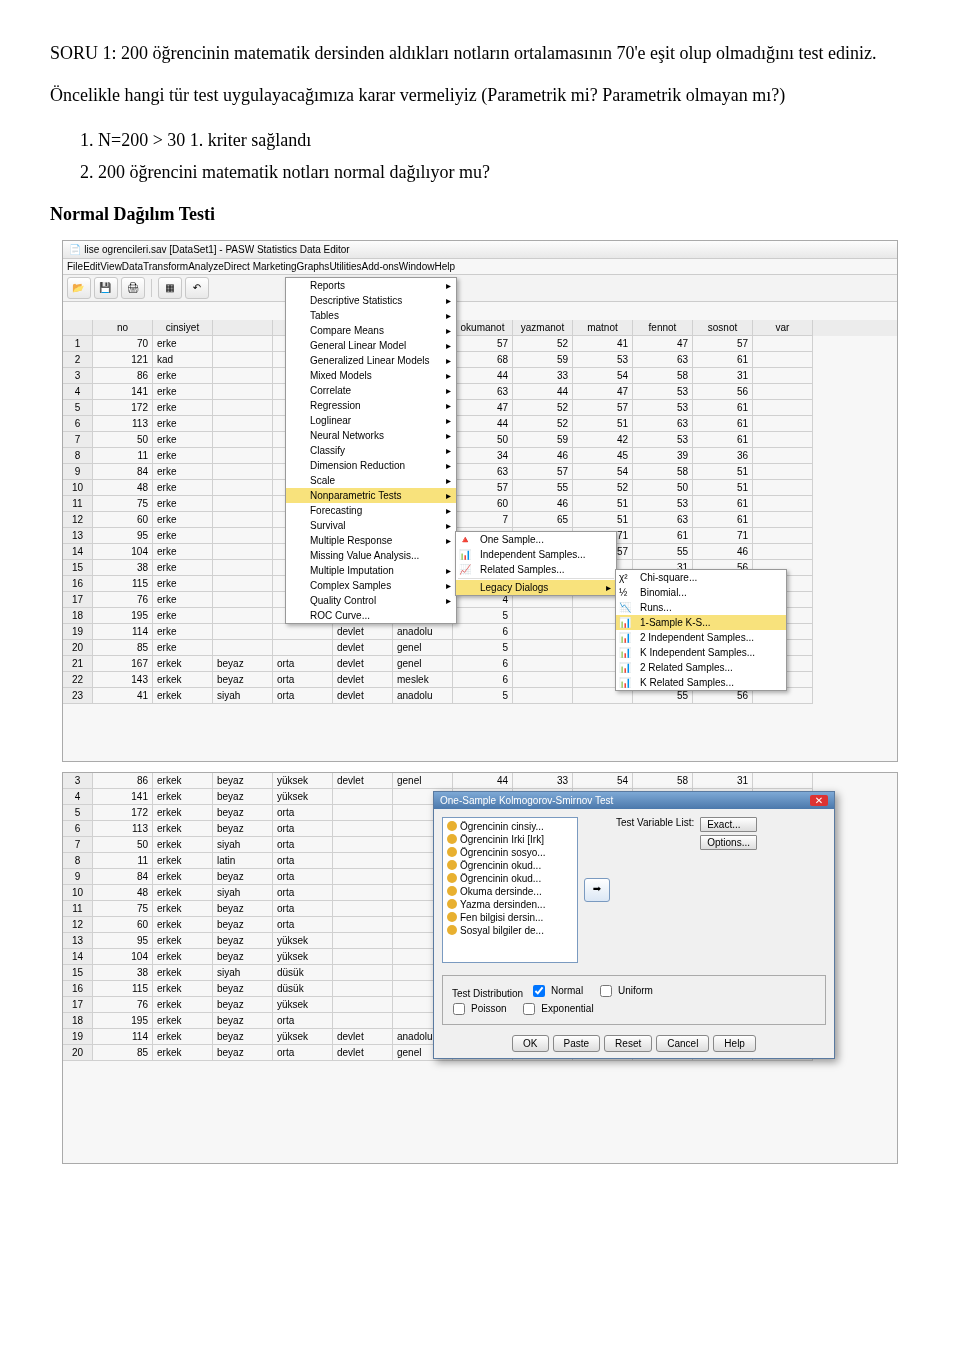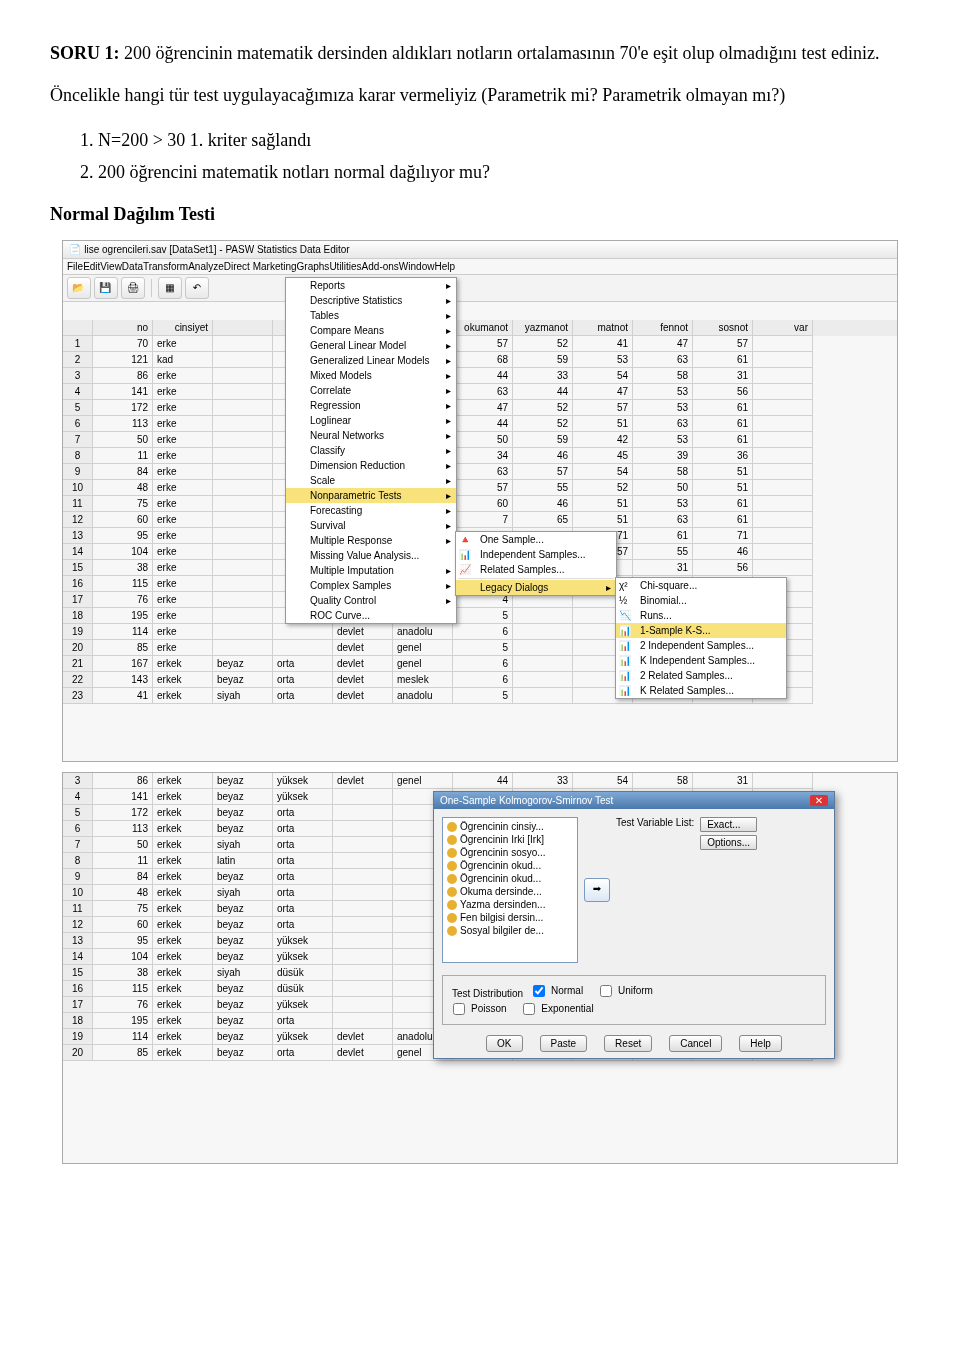--- a/index.html
+++ b/index.html
@@ -1,51 +1,51 @@
 <!DOCTYPE html>
 <html><head>
 <meta charset="utf-8">
 <style>
 body{margin:0;font-family:"Times New Roman",serif;background:#fff;color:#000;padding:40px 50px;width:960px;box-sizing:border-box}
 .doc-text{font-size:18px;line-height:1.5;margin-bottom:15px}
-.q-title{font-weight:bold}
+.q-title{font-weight:normal}
 .list{margin-left:30px;font-size:18px;line-height:1.8}
 .subtitle{font-weight:bold;font-size:18px;margin:15px 0}
 .screenshot{border:1px solid #aaa;background:#f7f7f7;font-family:Tahoma,Arial,sans-serif;font-size:10px;color:#000;margin:5px 12px;position:relative}
 .titlebar{background:linear-gradient(#fdfdfd,#e8e8e8);padding:3px 6px;font-size:10px;border-bottom:1px solid #ccc}
 .menubar{padding:2px 4px;border-bottom:1px solid #ccc;display:flex;}
 .menubar span{cursor:default}
 .toolbar{padding:2px 4px;border-bottom:1px solid #ccc;background:#f3f3f3;display:flex;gap:3px;align-items:center}
 .tb-btn{width:22px;height:20px;border:1px solid #c8c8c8;border-radius:3px;background:linear-gradient(#fff,#e8e8e8);display:flex;align-items:center;justify-content:center}
 .tb-sep{width:1px;height:18px;background:#ccc;margin:0 3px}
 .grid{display:grid;position:relative}
 .grid-hd{grid-template-columns:30px 60px 60px 60px 60px 60px 60px 60px 60px 60px 60px 60px 60px;background:#ececec}
 .grid-hd div,.grid-row div{border-right:1px solid #d0d0d0;border-bottom:1px solid #d0d0d0;padding:2px 4px;text-align:right;white-space:nowrap;overflow:hidden;font-size:10px}
-.grid-hd div{text-align:right;font-weight:normal;background:#ececec}
+.grid-hd div{text-align:center;font-weight:normal;background:#ececec}
 .grid-row{grid-template-columns:30px 60px 60px 60px 60px 60px 60px 60px 60px 60px 60px 60px 60px}
 .grid-row div:first-child{background:#ececec;text-align:center}
 .txt{text-align:left !important}
 .menu-pop{position:absolute;background:#fff;border:1px solid #999;box-shadow:2px 2px 4px rgba(0,0,0,0.3);font-size:10px;min-width:150px;z-index:10}
 .menu-pop .mi{padding:2px 22px 2px 24px;position:relative;white-space:nowrap}
 .menu-pop .mi.arrow::after{content:"▸";position:absolute;right:5px}
 .menu-pop .mi.hl{background:#f8e27c}
 .menu-pop .mi .micon{position:absolute;left:3px;width:14px;height:14px;display:inline-block}
 .sep-line{height:1px;background:#ddd;margin:1px 2px}
 .dialog{position:absolute;border:1px solid #5a7aa0;background:#f0f0f0;box-shadow:3px 3px 8px rgba(0,0,0,0.4);font-size:10px;z-index:20;width:400px}
 .dialog-title{background:linear-gradient(#7ea9d6,#4b78ab);color:#fff;padding:3px 6px;display:flex;justify-content:space-between}
 .dialog-title .x{background:#d33;color:#fff;width:18px;text-align:center;border-radius:2px}
 .dialog-body{padding:8px;display:flex;gap:6px}
 .lbox{background:#fff;border:1px solid #7a9ac0;width:130px;height:140px;overflow:hidden;padding:2px}
-.lbox .li{padding:1px 2px;display:flex;align-items:flex-end;gap:3px}
+.lbox .li{padding:1px 2px;display:flex;align-items:flex-start;gap:3px}
 .lbox .li .ic{width:10px;height:10px;border-radius:50%;background:#e8b030;display:inline-block}
 .rbox{background:#fff;border:1px solid #7a9ac0;width:130px;height:60px;padding:2px}
 .rbox .li{background:#cce0f5;padding:1px 2px}
 .mid-arrow{display:flex;align-items:center}
 .mid-arrow .btn{width:24px;height:22px;border:1px solid #7a9ac0;background:linear-gradient(#fff,#dbe7f5);border-radius:3px;text-align:center;line-height:20px}
-.dialog-btns{display:flex;gap:17px;justify-content:center;padding:6px}
+.dialog-btns{display:flex;gap:4px;justify-content:center;padding:6px}
 .dbtn{border:1px solid #888;background:linear-gradient(#fff,#ddd);padding:2px 10px;border-radius:3px;font-size:10px}
 .fieldset{border:1px solid #aaa;margin:4px 8px;padding:6px;font-size:10px}
 .fieldset .lgd{font-size:10px;margin-top:-12px;background:#f0f0f0;display:inline-block;padding:0 3px}
 .chk{display:inline-flex;align-items:center;gap:3px;margin-right:10px}
 .chk input{width:12px;height:12px}
 .side-btns{display:flex;flex-direction:column;gap:3px}
 .sbtn{border:1px solid #888;background:linear-gradient(#fff,#ddd);padding:1px 6px;border-radius:1px;font-size:10px;white-space:nowrap}
 .flex-col{display:flex;flex-direction:column;gap:4px}
 </style>
 </head>
@@ -483,21 +483,21 @@
   </div>
 
   <div class="menu-pop" style="top:290px;left:392px;width:160px">
     <div class="mi"><span class="micon">🔺</span><span>One Sample...</span></div>
     <div class="mi"><span class="micon">📊</span><span>Independent Samples...</span></div>
     <div class="mi"><span class="micon">📈</span><span>Related Samples...</span></div>
     <div class="sep-line"></div>
     <div class="mi hl arrow"><span>Legacy Dialogs</span></div>
   </div>
 
-  <div class="menu-pop" style="top:336px;left:552px;width:170px">
+  <div class="menu-pop" style="top:328px;left:552px;width:170px">
     <div class="mi"><span class="micon">χ²</span><span>Chi-square...</span></div>
     <div class="mi"><span class="micon">½</span><span>Binomial...</span></div>
     <div class="mi"><span class="micon">📉</span><span>Runs...</span></div>
     <div class="mi hl"><span class="micon">📊</span><span>1-Sample K-S...</span></div>
     <div class="mi"><span class="micon">📊</span><span>2 Independent Samples...</span></div>
     <div class="mi"><span class="micon">📊</span><span>K Independent Samples...</span></div>
     <div class="mi"><span class="micon">📊</span><span>2 Related Samples...</span></div>
     <div class="mi"><span class="micon">📊</span><span>K Related Samples...</span></div>
   </div>
 </div>

